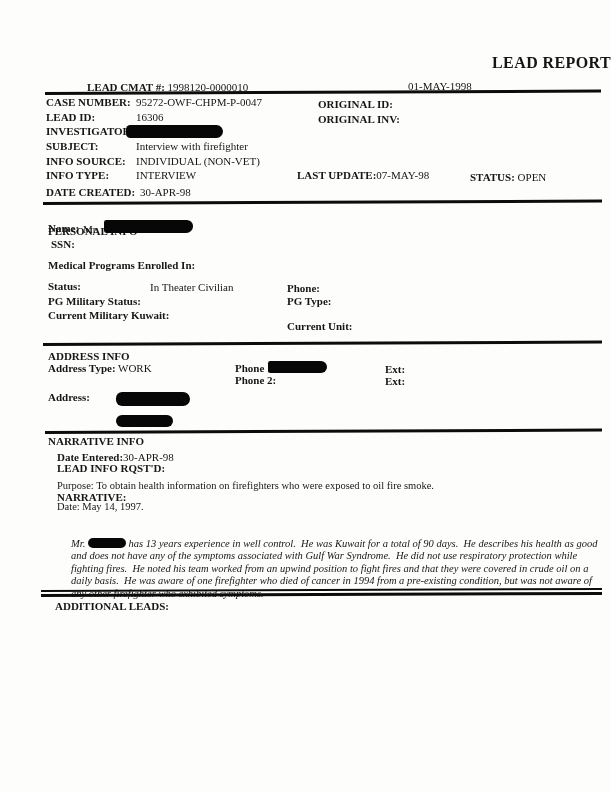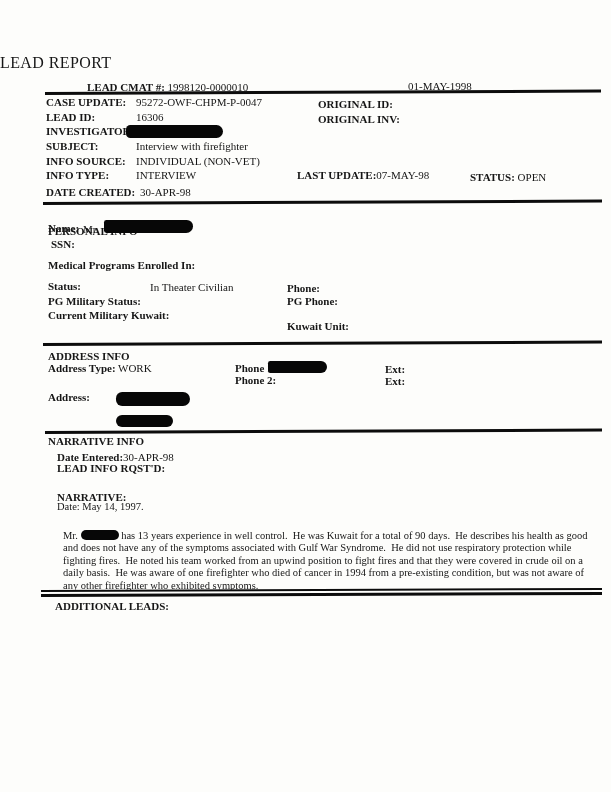--- a/index.html
+++ b/index.html
@@ -5,43 +5,43 @@
   html,body{margin:0;padding:0;background:#e8e8e8;}
   .pg{
     position:relative;width:611px;height:792px;margin:0 auto;
     background:#fdfdfb;color:#161616;
     font-family:"Liberation Serif","DejaVu Serif",serif;
     overflow:hidden;
   }
   .abs{position:absolute;font-size:11px;line-height:1.12;white-space:nowrap;}
   .b{font-weight:bold;}
   .sm{font-size:10.5px;}
-  .title{position:absolute;left:0;top:54px;width:611px;text-align:left;
-         font-size:16px;font-weight:normal;letter-spacing:.4px;}
+  .title{position:absolute;left:0;top:54px;width:611px;text-align:right;
+         font-size:16px;font-weight:bold;letter-spacing:.4px;}
   .rule{position:absolute;background:#0c0c0c;transform:rotate(-.25deg);transform-origin:left center;}
   .dblrule{position:absolute;height:2px;border-top:2px solid #0c0c0c;border-bottom:3px solid #0c0c0c;
            background:transparent;transform:rotate(-.2deg);transform-origin:left center;}
   .redact{position:absolute;background:#070707;}
   .para{position:absolute;left:55px;top:522px;width:527px;font-size:10.5px;
-        line-height:12.4px;white-space:pre-wrap;margin:8px;}
+        line-height:12.4px;white-space:pre-wrap;margin:16px;font-style:italic;}
   .rin{display:inline-block;width:38px;height:10px;background:#070707;
        border-radius:5px;vertical-align:-1px;}
 </style>
 </head>
 <body>
 
 <div class="pg">
 
   <div class="title">LEAD REPORT</div>
   <div class="abs" style="left:87px;top:81px"><span class="b">LEAD CMAT #:</span> <span>1998120-0000010</span></div>
   <div class="abs" style="left:408px;top:80px">01-MAY-1998</div>
 
   <div class="rule" style="left:45px;top:92px;width:556px;height:3px"></div>
 
-  <span class="abs b" style="left:46px;top:96px">CASE UPDATE:</span>
+  <span class="abs b" style="left:46px;top:96px">CASE NUMBER:</span>
   <span class="abs" style="left:136px;top:96px">95272-OWF-CHPM-P-0047</span>
   <span class="abs b" style="left:318px;top:98px">ORIGINAL ID:</span>
 
   <span class="abs b" style="left:46px;top:111px">LEAD ID:</span>
   <span class="abs" style="left:136px;top:111px">16306</span>
   <span class="abs b" style="left:318px;top:113px">ORIGINAL INV:</span>
 
   <span class="abs b" style="left:46px;top:125px">INVESTIGATOR:</span>
   <div class="redact" style="left:126px;top:125px;width:97px;height:13px;border-radius:6px 9px 9px 6px"></div>
 
@@ -67,24 +67,24 @@
   <div class="redact" style="left:104px;top:220px;width:89px;height:13px;border-radius:4px 10px 11px 4px"></div>
 
   <span class="abs b" style="left:51px;top:238px">SSN:</span>
   <span class="abs b" style="left:48px;top:259px">Medical Programs Enrolled In:</span>
 
   <span class="abs b" style="left:48px;top:280px">Status:</span>
   <span class="abs" style="left:150px;top:281px">In Theater Civilian</span>
   <span class="abs b" style="left:287px;top:282px">Phone:</span>
 
   <span class="abs b" style="left:48px;top:295px">PG Military Status:</span>
-  <span class="abs b" style="left:287px;top:295px">PG Phone:</span>
+  <span class="abs b" style="left:287px;top:295px">PG Type:</span>
 
   <span class="abs b" style="left:48px;top:309px">Current Military Kuwait:</span>
-  <span class="abs b" style="left:287px;top:320px">Kuwait Unit:</span>
+  <span class="abs b" style="left:287px;top:320px">Current Unit:</span>
 
   <div class="rule" style="left:43px;top:343px;width:559px;height:3px"></div>
 
   <span class="abs b" style="left:48px;top:350px">ADDRESS INFO</span>
   <span class="abs b" style="left:48px;top:362px">Address Type:</span>
   <span class="abs" style="left:118px;top:362px">WORK</span>
   <span class="abs b" style="left:235px;top:362px">Phone 1:</span>
   <div class="redact" style="left:268px;top:361px;width:59px;height:12px;border-radius:3px 8px 8px 3px"></div>
   <span class="abs b" style="left:385px;top:363px">Ext:</span>
 
@@ -93,20 +93,21 @@
 
   <span class="abs b" style="left:48px;top:391px">Address:</span>
   <div class="redact" style="left:116px;top:392px;width:74px;height:14px;border-radius:7px 8px 8px 7px"></div>
   <div class="redact" style="left:116px;top:415px;width:57px;height:12px;border-radius:6px"></div>
 
   <div class="rule" style="left:45px;top:431px;width:557px;height:3px"></div>
 
   <span class="abs b" style="left:48px;top:435px">NARRATIVE INFO</span>
   <div class="abs" style="left:57px;top:451px"><span class="b">Date Entered:</span><span>30-APR-98</span></div>
   <span class="abs b" style="left:57px;top:462px">LEAD INFO RQST'D:</span>
+  <span class="abs sm" style="left:57px;top:480px">Purpose: To obtain health information on firefighters who were exposed to oil fire smoke.</span>
   <span class="abs b" style="left:57px;top:491px">NARRATIVE:</span>
   <span class="abs sm" style="left:57px;top:501px">Date: May 14, 1997.</span>
 
   <p class="para"><span>Mr.</span> <span class="rin"></span> <span>has 13 years experience in well control.  He was Kuwait for a total of 90 days.  He describes his health as good and does not have any of the symptoms associated with Gulf War Syndrome.  He did not use respiratory protection while fighting fires.  He noted his team worked from an upwind position to fight fires and that they were covered in crude oil on a daily basis.  He was aware of one firefighter who died of cancer in 1994 from a pre-existing condition, but was not aware of any other firefighter who exhibited symptoms.</span></p>
 
   <div class="dblrule" style="left:41px;top:590px;width:561px"></div>
   <span class="abs b" style="left:55px;top:600px">ADDITIONAL LEADS:</span>
 
 </div>
 

